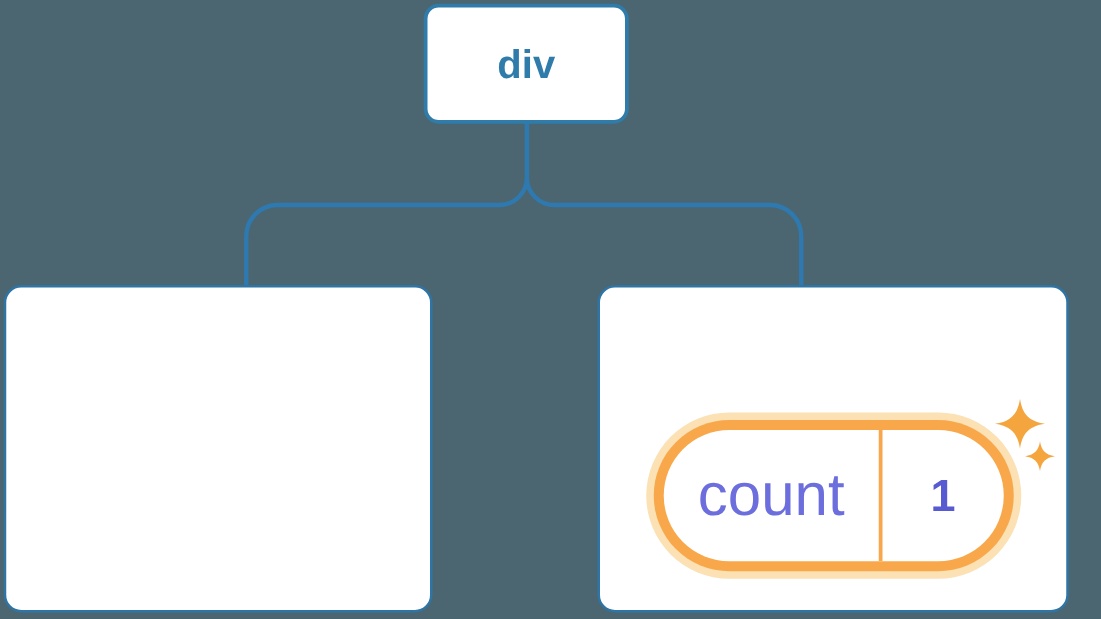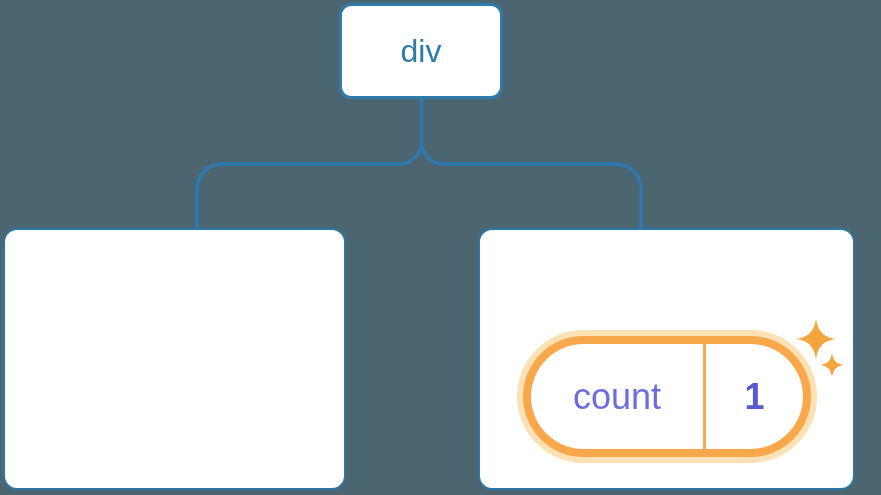--- a/index.html
+++ b/index.html
@@ -26,21 +26,21 @@
     left: 339px; top: 3px;
     width: 164px; height: 96px;
     box-sizing: border-box;
     background: #ffffff;
     border: 3.5px solid #2F7CAB;
     border-radius: 12px;
     display: flex;
     align-items: center;
     justify-content: center;
     font-size: 32px;
-    font-weight: 400;
+    font-weight: 700;
     color: #2F7CAB;
   }
   .card {
     position: absolute;
     top: 228px;
     height: 262px;
     box-sizing: border-box;
     background: #ffffff;
     border: 2px solid #2E74A4;
     border-radius: 14px;
@@ -68,21 +68,21 @@
     width: 100%; height: 100%;
     box-sizing: border-box;
     background: #ffffff;
     border-radius: 999px;
     display: flex;
     overflow: hidden;
   }
   .pill-inner .pill-key {
     flex: 1;
     display: flex; align-items: center; justify-content: center;
-    font-size: 36px;
+    font-size: 48px;
     color: #6B6EDC;
   }
   .pill-inner .pill-divider {
     width: 3px;
     background: #F8A84B;
   }
   .pill-inner .pill-value {
     width: 97px;
     display: flex; align-items: center; justify-content: center;
     font-size: 36px;

